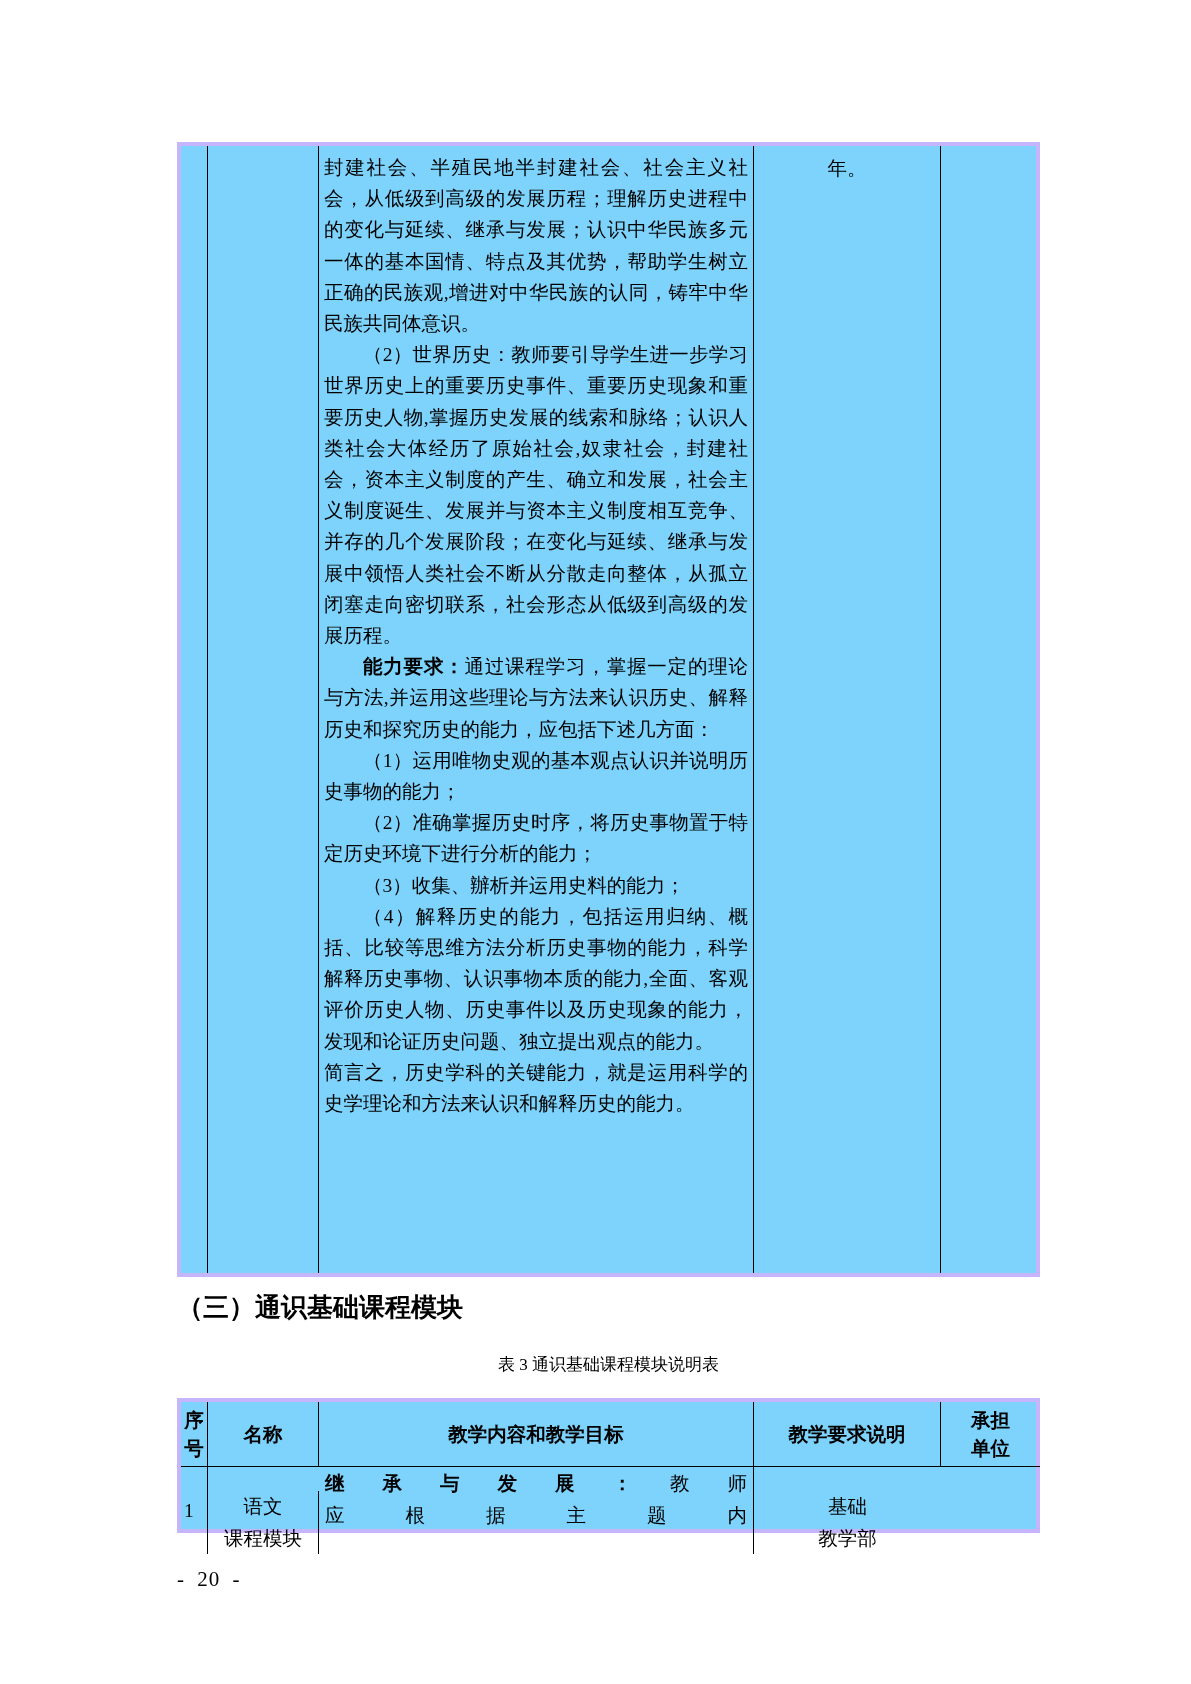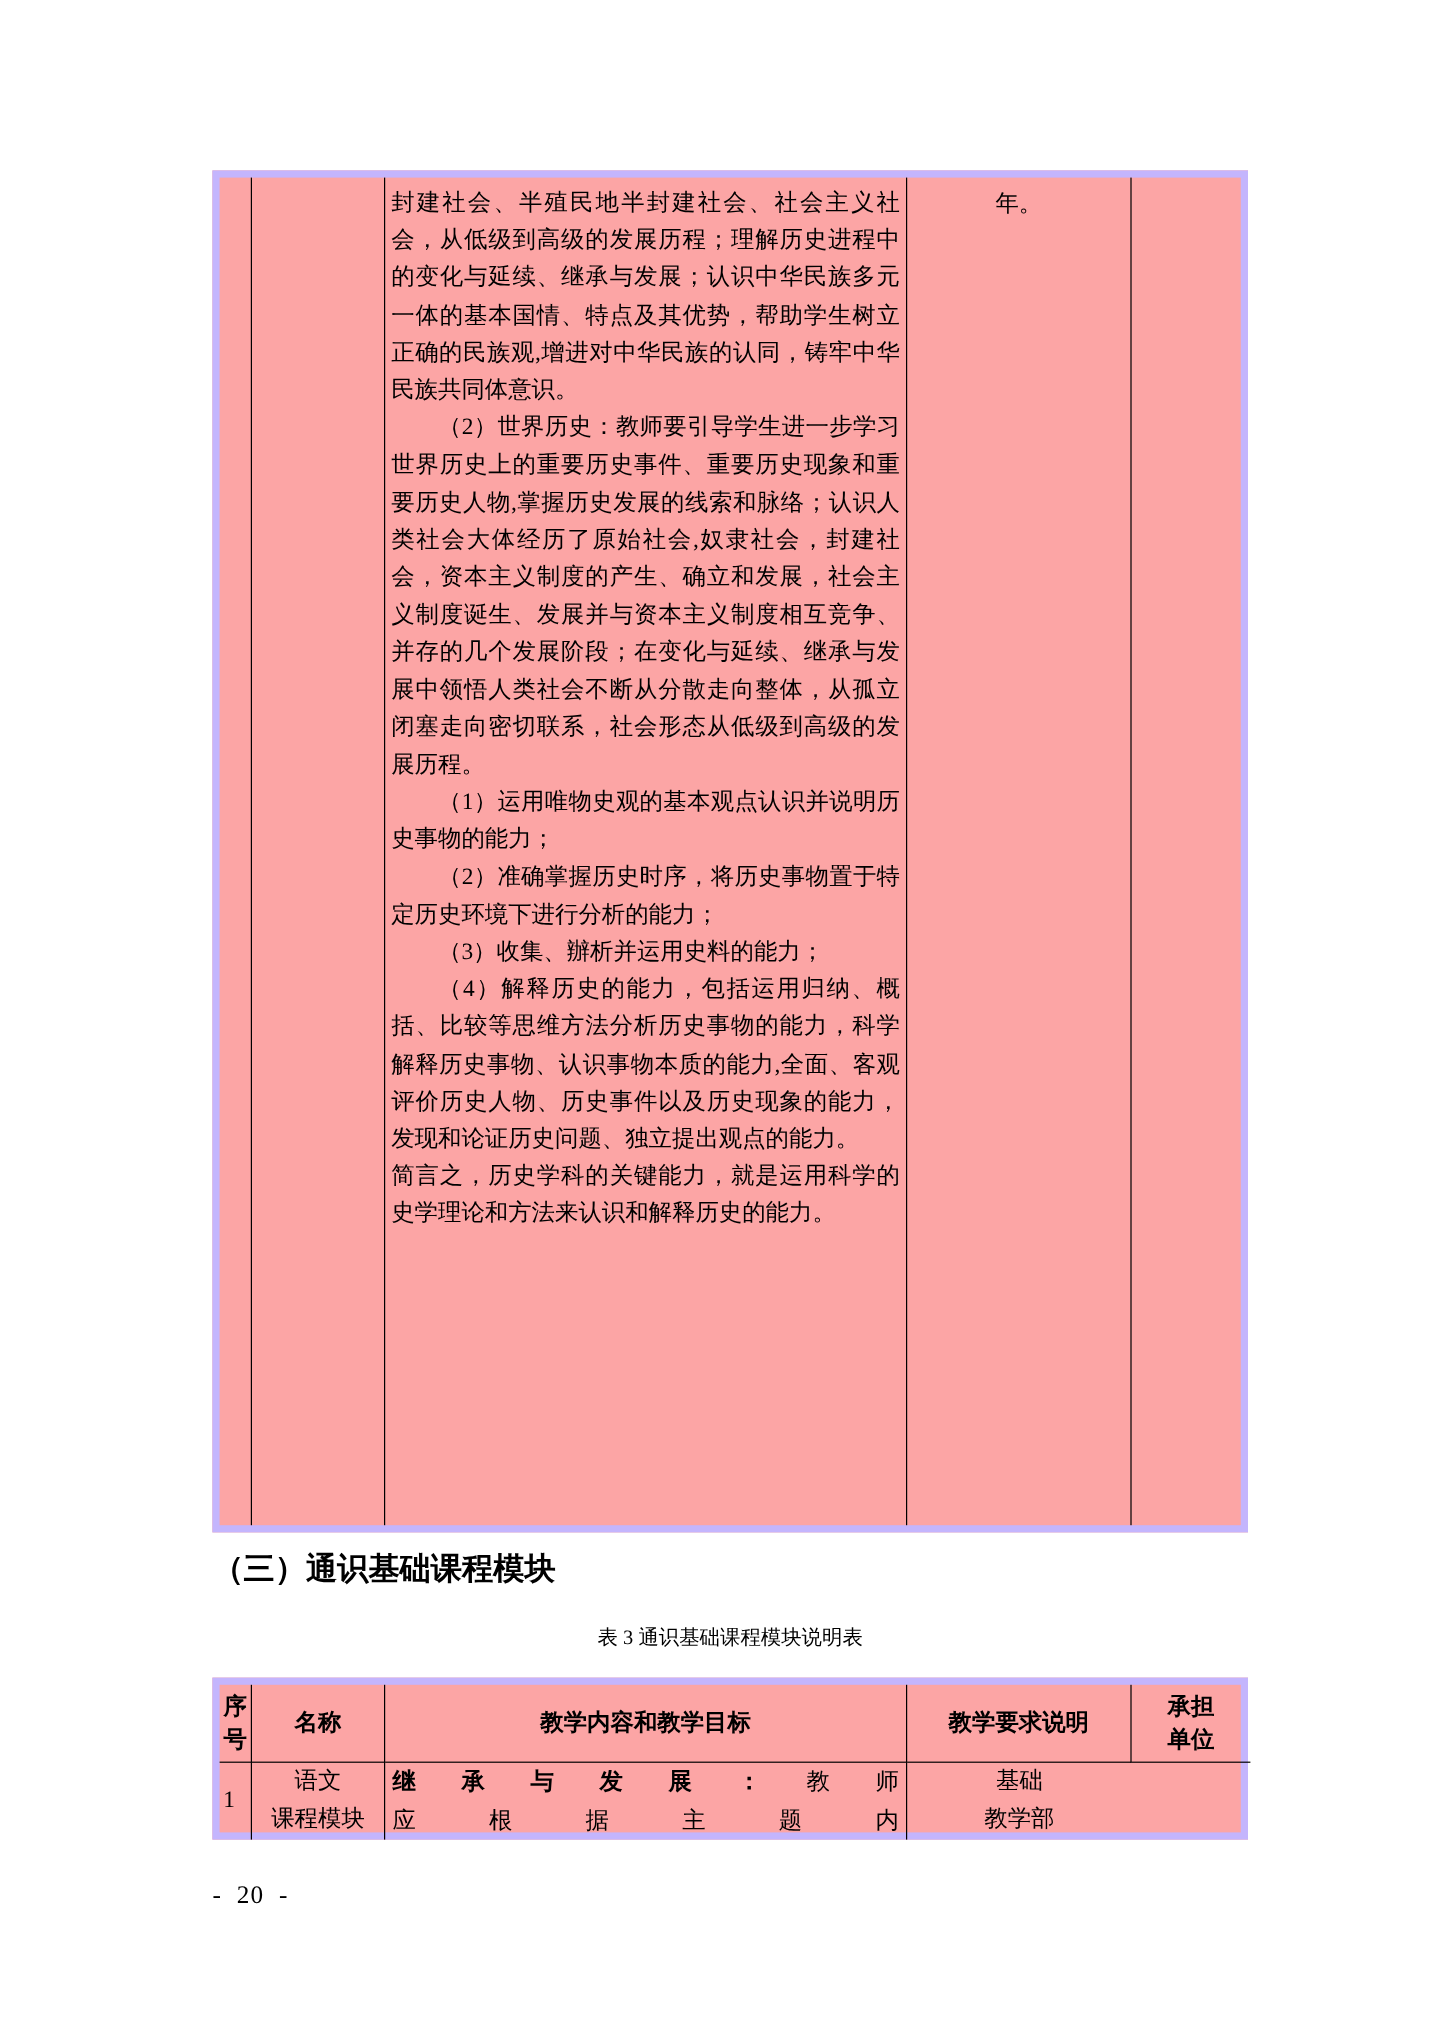--- a/index.html
+++ b/index.html
@@ -6,21 +6,21 @@
   html, body { background: #ffffff; }
   body {
     width: 1191px; height: 1684px;
     font-family: "Liberation Serif", "DejaVu Serif", serif;
     color: #000000;
   }
   .page { position: relative; width: 1191px; height: 1684px; background: #ffffff; overflow: hidden; }
 
   .hei { font-family: "Liberation Sans", "DejaVu Sans", sans-serif; font-weight: bold; }
 
-  .tbl { position: absolute; display: grid; border: 6px solid #c4b5fd; background: #fca5a5; }
+  .tbl { position: absolute; display: grid; border: 4px solid #c4b5fd; background: #7dd3fc; }
 
   
   #topTable {
     left: 177px; top: 142px;
     width: 863px; height: 1135px;
     grid-template-columns: 27px 111px 435px 187px 99px;
     grid-template-rows: 1fr;
   }
   .vline { border-right: 1.5px solid #000000; }
   .cell-content {
@@ -59,21 +59,21 @@
     text-align: center; white-space: pre-line;
     font-family: "Liberation Sans", "DejaVu Sans", sans-serif; font-weight: bold;
     font-size: 19.5px; line-height: 28px;
   }
   .th.last, .td.last { border-right: none; }
   .td {
     border-right: 1.5px solid #000000;
     font-size: 19.5px; line-height: 31.5px;
   }
   .td-no { display: flex; align-items: center; padding-left: 3px; }
-  .td-center { display: flex; justify-content: center; text-align: center; white-space: pre-line; }
+  .td-center { display: flex; justify-content: center; text-align: center; white-space: pre-line; margin-top: 24px; }
   .td-content {
     padding: 1px 5px 0 5px;
     text-align: justify; text-align-last: justify;
     white-space: pre-line;
   }
   .td-req {
     padding: 1px 6px 0 6px;
     text-align: justify; text-align-last: justify;
   }
   .td-req .rest { white-space: pre-line; margin-top: 20px; }
@@ -88,20 +88,21 @@
 <body>
 
 <div class="page">
 
   <div class="tbl" id="topTable">
     <div class="vline"></div>
     <div class="vline"></div>
     <div class="vline cell-content" id="topContent">
         <p class="para">封建社会、半殖民地半封建社会、社会主义社会，从低级到高级的发展历程；理解历史进程中的变化与延续、继承与发展；认识中华民族多元一体的基本国情、特点及其优势，帮助学生树立正确的民族观,增进对中华民族的认同，铸牢中华民族共同体意识。</p>
         <p class="para indent">（2）世界历史：教师要引导学生进一步学习世界历史上的重要历史事件、重要历史现象和重要历史人物,掌握历史发展的线索和脉络；认识人类社会大体经历了原始社会,奴隶社会，封建社会，资本主义制度的产生、确立和发展，社会主义制度诞生、发展并与资本主义制度相互竞争、并存的几个发展阶段；在变化与延续、继承与发展中领悟人类社会不断从分散走向整体，从孤立闭塞走向密切联系，社会形态从低级到高级的发展历程。</p>
+        <p class="para indent"><b class="hei">能力要求：</b>通过课程学习，掌握一定的理论与方法,并运用这些理论与方法来认识历史、解释历史和探究历史的能力，应包括下述几方面：</p>
         <p class="para indent">（1）运用唯物史观的基本观点认识并说明历史事物的能力；</p>
         <p class="para indent">（2）准确掌握历史时序，将历史事物置于特定历史环境下进行分析的能力；</p>
         <p class="para indent">（3）收集、辦析并运用史料的能力；</p>
         <p class="para indent">（4）解释历史的能力，包括运用归纳、概括、比较等思维方法分析历史事物的能力，科学解释历史事物、认识事物本质的能力,全面、客观评价历史人物、历史事件以及历史现象的能力，发现和论证历史问题、独立提出观点的能力。</p>
         <p class="para">简言之，历史学科的关键能力，就是运用科学的史学理论和方法来认识和解释历史的能力。</p>
       </div>
     <div class="vline cell-req">
       <span>年。</span>
     </div>
     <div></div>

